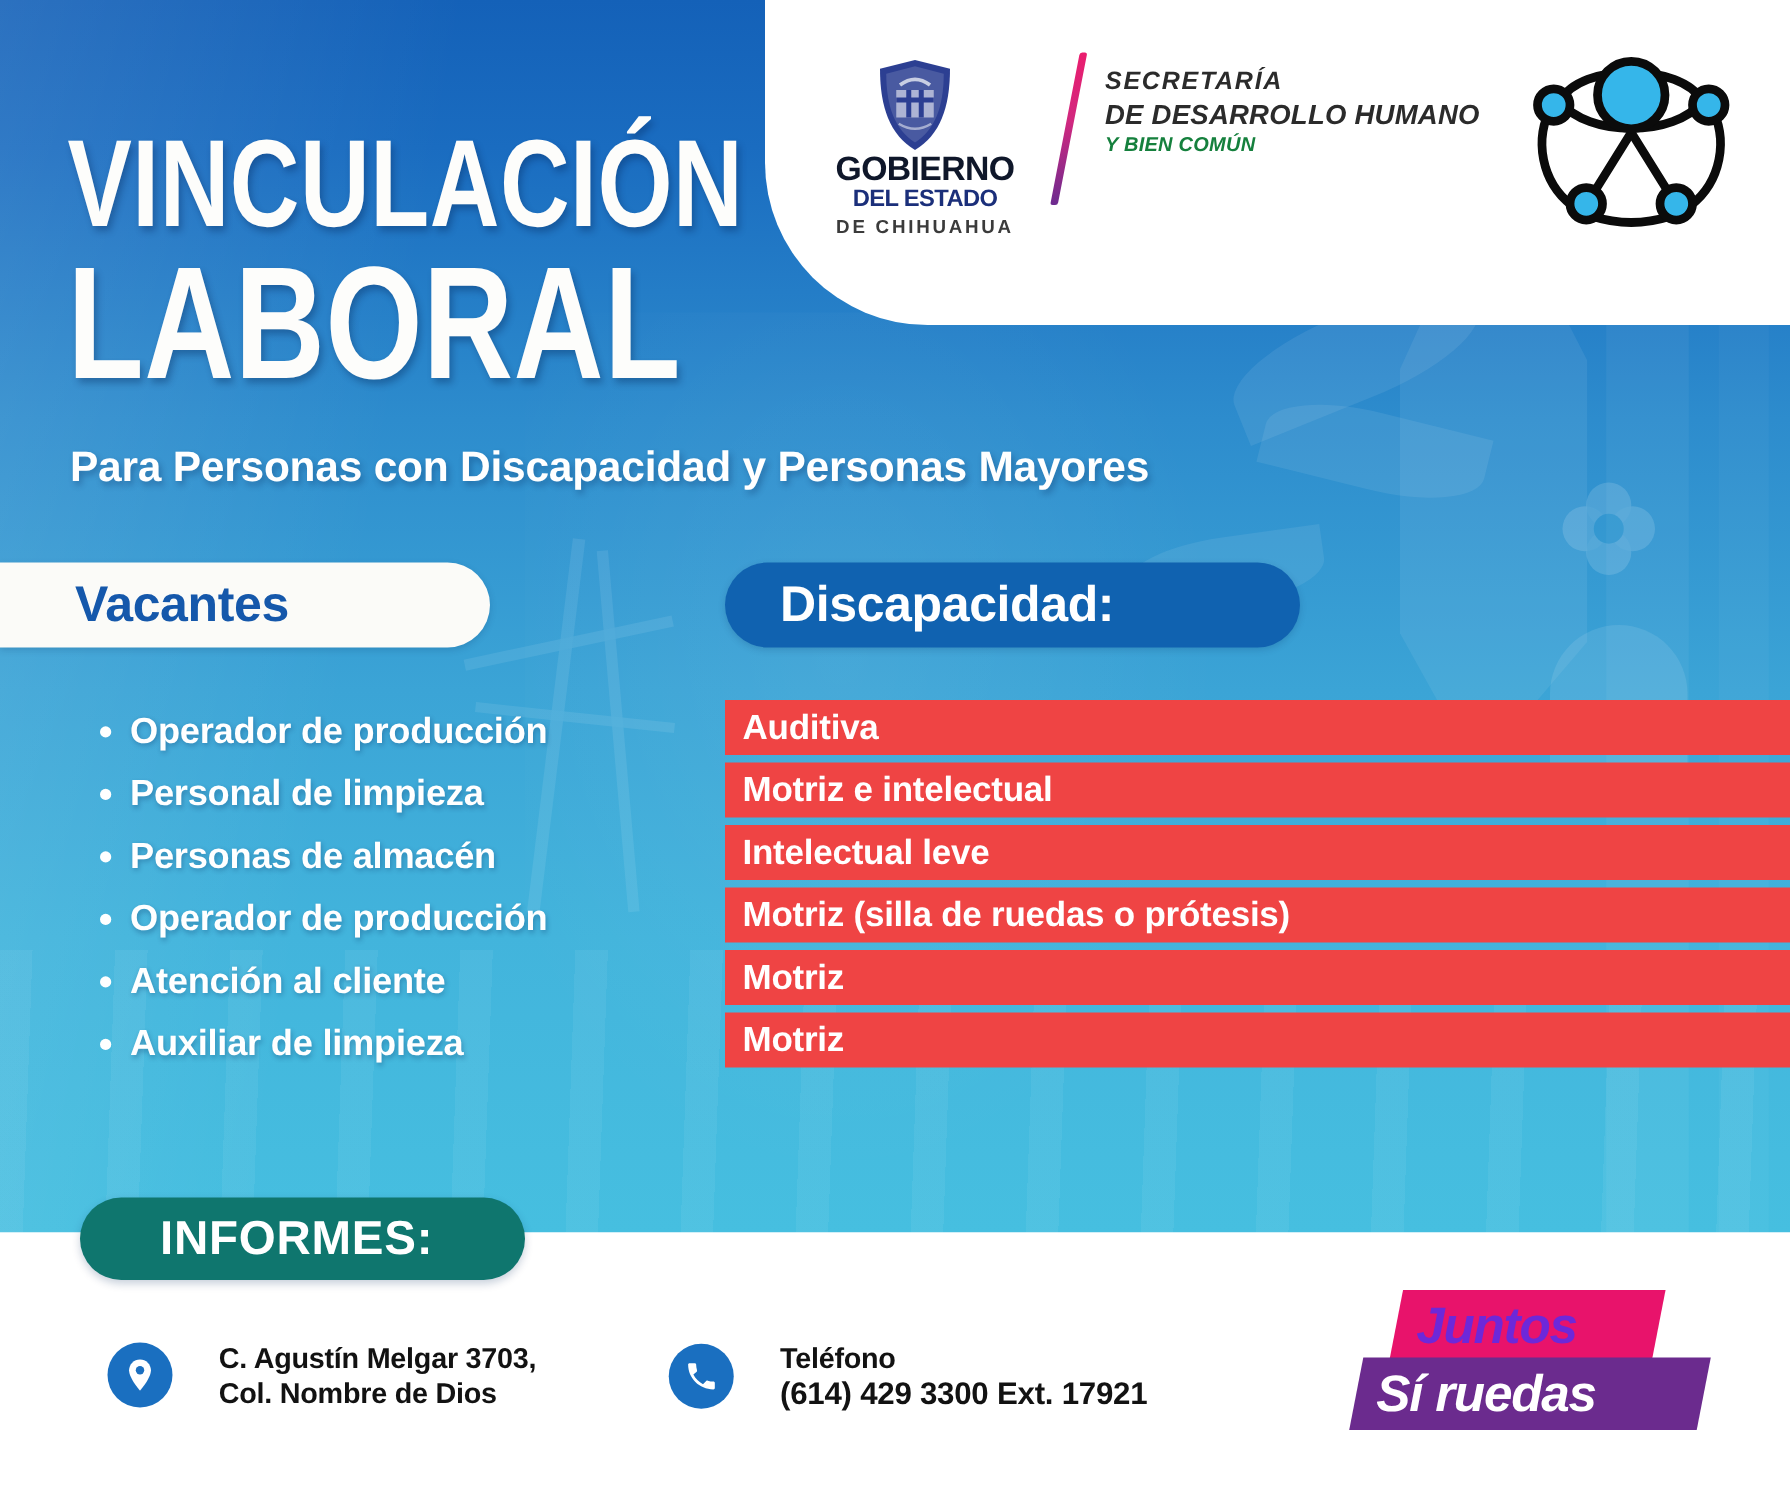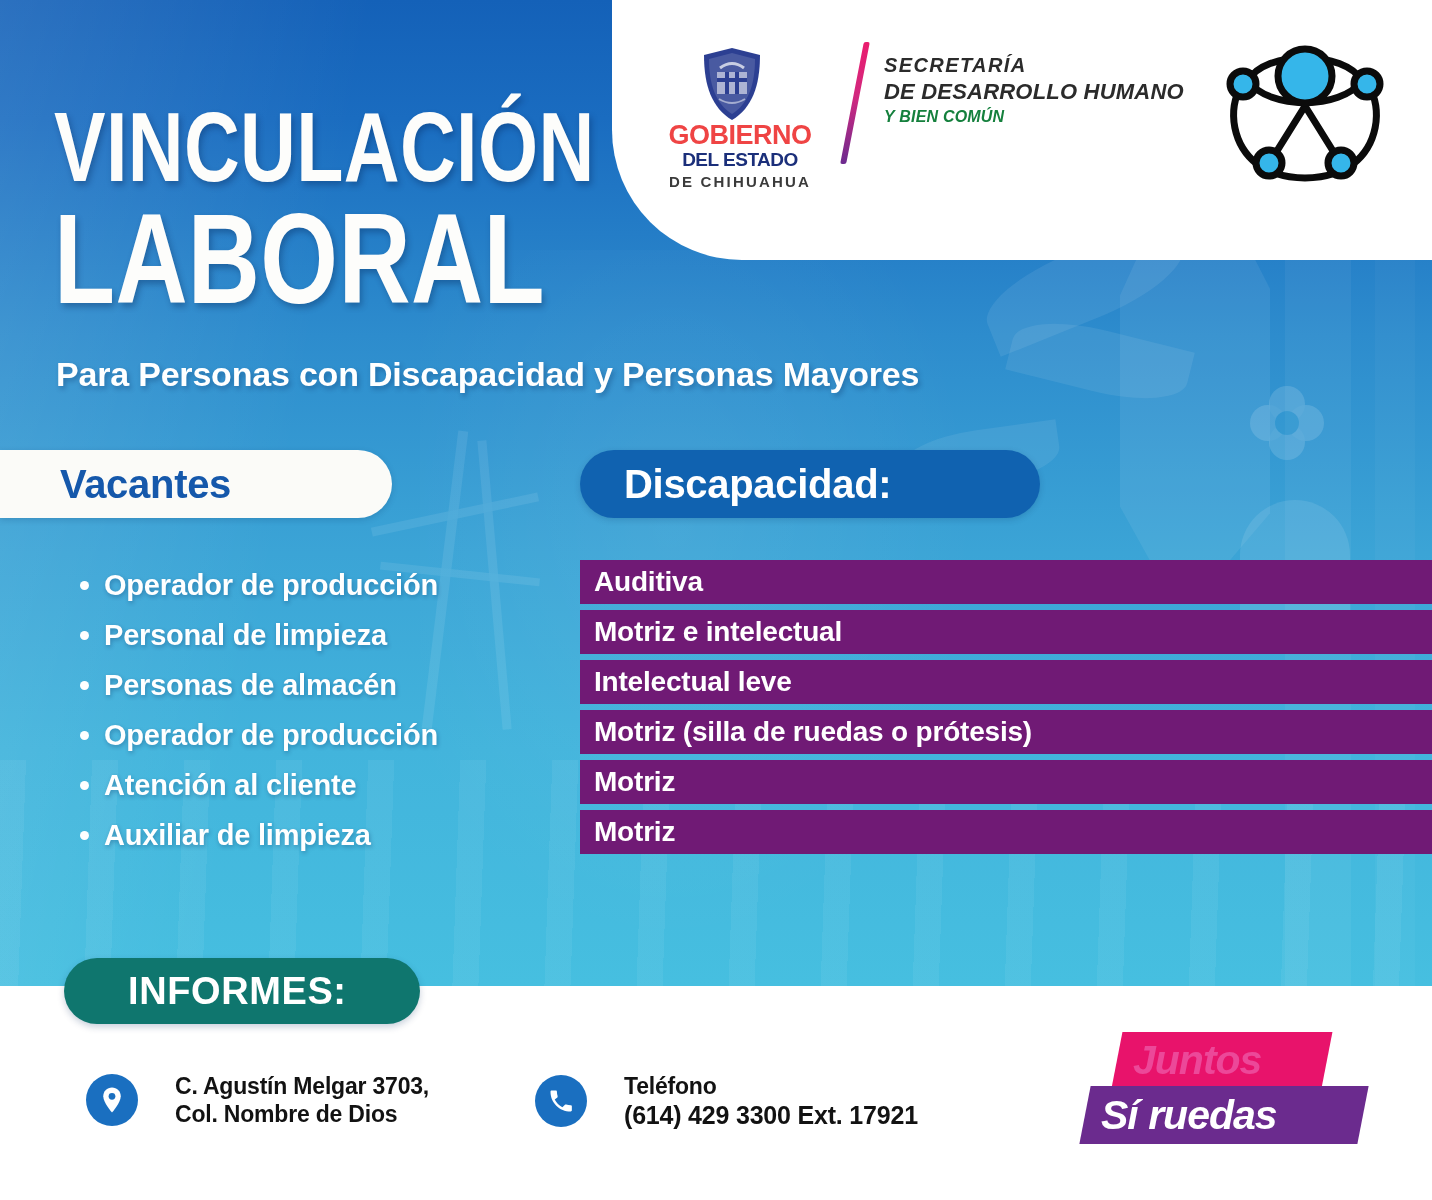--- a/index.html
+++ b/index.html
@@ -64,21 +64,21 @@
   .header-panel{
     position:absolute;left:612px;top:0;width:820px;height:260px;background:#ffffff;
     border-bottom-left-radius:130px;
   }
   .header-inner{position:absolute;left:0;top:0;width:820px;height:260px;}
 
   
   .shield{position:absolute;left:88px;top:46px;width:64px;height:76px;}
   .shield svg{display:block;}
   .gob-text{position:absolute;left:28px;top:122px;width:200px;text-align:center;}
-  .gob-line1{font-size:27px;font-weight:bold;color:#ef4444;letter-spacing:-.5px;line-height:1.02;
+  .gob-line1{font-size:27px;font-weight:bold;color:#0f172a;letter-spacing:-.5px;line-height:1.02;
              font-family:"Liberation Sans", sans-serif;}
   .gob-line2{font-size:19px;font-weight:bold;color:#1b2f7a;letter-spacing:-.5px;line-height:1.02;}
   .gob-line3{font-size:15px;font-weight:bold;color:#3b3b3b;letter-spacing:2.2px;margin-top:4px;}
 
   .divider{position:absolute;left:240px;top:42px;width:6px;height:122px;
            background:linear-gradient(180deg,#ea1d6e 0%,#d1287f 45%,#6c2b8f 100%);
            transform:skewX(-11deg);border-radius:2px;}
 
   .sec-block{position:absolute;left:272px;top:52px;}
   .sec-1{font-size:20px;font-weight:bold;font-style:italic;color:#2b2b2b;letter-spacing:1.4px;line-height:1.32;}
@@ -135,21 +135,21 @@
     display:flex;align-items:center;height:50px;color:#ffffff;font-size:29px;font-weight:bold;
     text-shadow:1px 2px 4px rgba(0,35,85,.30);letter-spacing:-.2px;
   }
   .vac-bullet{width:26px;flex:0 0 26px;}
   .vac-bullet i{display:block;width:9px;height:9px;border-radius:50%;background:#ffffff;margin-left:2px;}
   .vac-text{white-space:nowrap;}
 
   
   .disc-rows{position:absolute;left:580px;top:560px;width:852px;}
   .disc-row{
-    height:44px;background:#701a75;margin-bottom:6px;display:flex;align-items:center;text-align:right;
+    height:44px;background:#ef4444;margin-bottom:6px;display:flex;align-items:center;text-align:right;
   }
   .disc-row span{
     color:#ffffff;font-size:28px;font-weight:bold;padding-left:14px;white-space:nowrap;letter-spacing:-.2px;
   }
 
   
   .footer{position:absolute;left:0;top:986px;width:1432px;height:214px;background:#ffffff;}
   .contact{position:absolute;display:flex;align-items:center;gap:17px;}
   .c-addr{left:86px;top:1072px;}
   .c-phone{left:535px;top:1072px;}
@@ -162,21 +162,21 @@
   .juntos{position:absolute;left:1085px;top:1032px;width:290px;height:130px;}
   .j-pink{
     position:absolute;left:32px;top:0;width:210px;height:56px;background:#e8136b;
     transform:skewX(-11deg);
   }
   .j-purple{
     position:absolute;left:0;top:54px;width:278px;height:58px;background:#6b2b8e;
     transform:skewX(-11deg);
   }
   .j-t1{position:absolute;left:48px;top:1px;font-size:41px;font-weight:bold;font-style:italic;
-        color:#ec4899;letter-spacing:-1px;line-height:54px;}
+        color:#6d28d9;letter-spacing:-1px;line-height:54px;}
   .j-t2{position:absolute;left:16px;top:55px;font-size:41px;font-weight:bold;font-style:italic;
         color:#ffffff;letter-spacing:-1px;line-height:56px;}
 </style>
 </head>
 <body>
 
 <div class="poster">
 
   <div class="bg-blue"></div>
   <div class="bg-band"></div>

